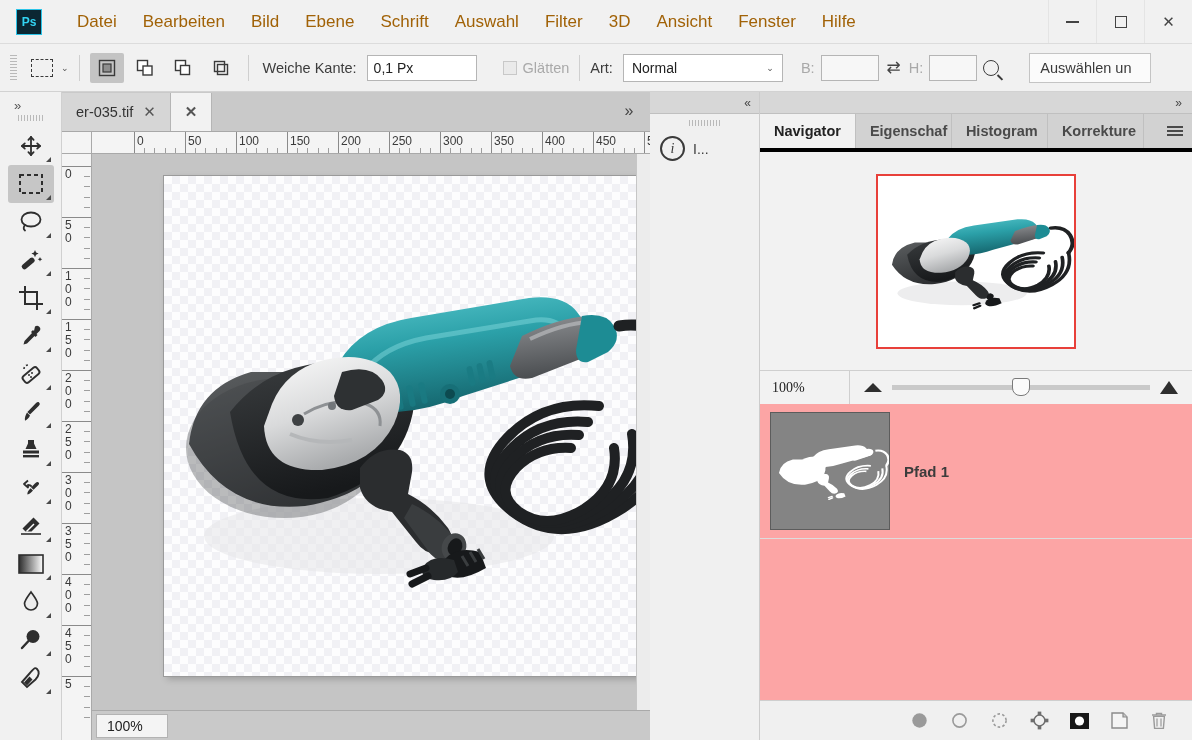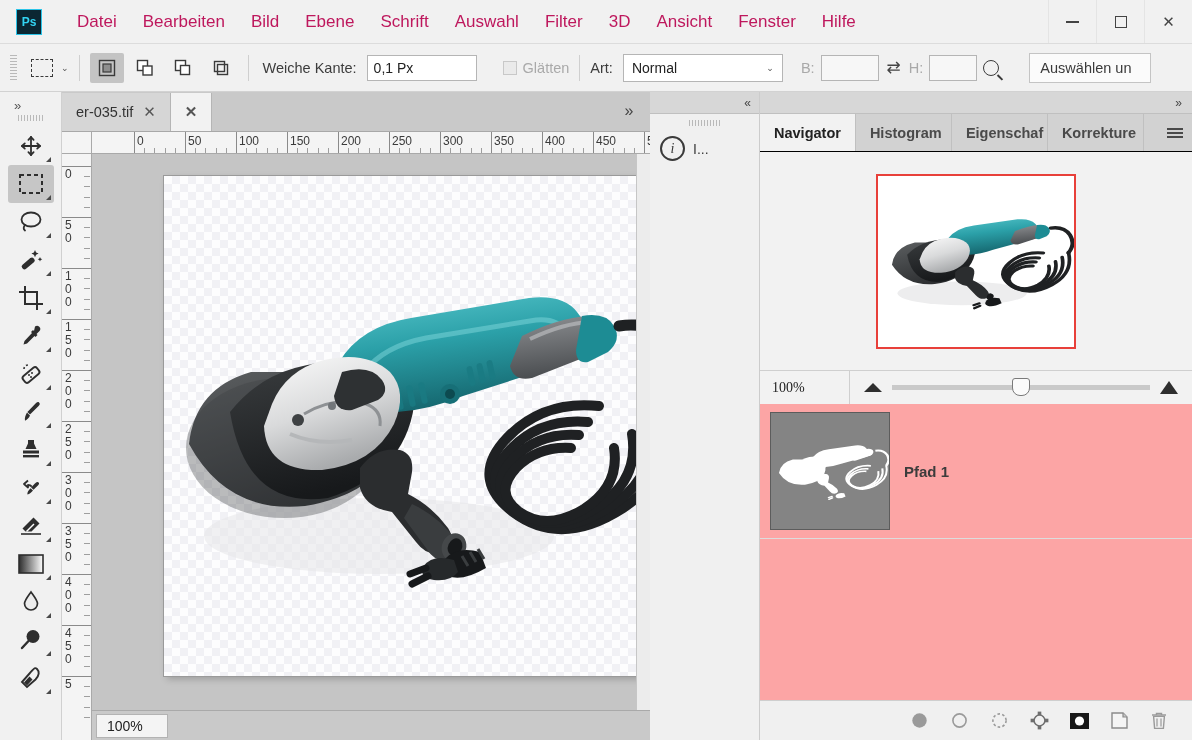--- a/index.html
+++ b/index.html
@@ -22,21 +22,21 @@
   }
   .ps-logo {
     width: 26px; height: 26px; margin-left: 16px;
     background: #0b2733; border: 1px solid #2bc4e8;
     color: #32d3f2; font-size: 12px; font-weight: bold;
     display: flex; align-items: center; justify-content: center;
     font-family: "Liberation Sans", sans-serif;
   }
   .menu-items { display: flex; align-items: center; margin-left: 22px; }
   .menu-item {
-    font-size: 17px; color: #be185d; padding: 4px 13px; cursor: default;
+    font-size: 17px; color: #a16207; padding: 4px 13px; cursor: default;
   }
   .win-controls { position: absolute; right: 0; top: 0; display: flex; height: 43px; }
   .win-btn {
     width: 48px; height: 43px; display: flex; align-items: center; justify-content: center;
     border-left: 1px solid #e4e4e4; font-size: 15px; color: #444;
   }
   .glyph-min { width: 13px; height: 2px; background: #444; }
   .glyph-max { width: 12px; height: 12px; border: 1.6px solid #444; }
 
   
@@ -217,21 +217,21 @@
   .mini-lab { font-size: 14px; color: #3a3a3a; }
 
   .dock-main { flex: 1; display: flex; flex-direction: column; background: #e6e6e6; }
   .dock-top-strip {
     height: 22px; background: #d7d7d7; border-bottom: 1px solid #c0c0c0;
     display: flex; align-items: center; justify-content: flex-end;
     padding-right: 10px; font-size: 12px; color: #444;
   }
   .panel-tabs {
     display: flex; align-items: stretch; height: 38px;
-    background: #d2d2d2; border-bottom: 1px solid #000000; position: relative;
+    background: #d2d2d2; border-bottom: 4px solid #000000; position: relative;
   }
   .ptab {
     display: flex; align-items: center; padding: 0 14px; font-size: 14.5px;
     color: #4a4a4a; font-weight: bold; border-right: 1px solid #c0c0c0;
     white-space: nowrap; overflow: hidden; max-width: 96px;
   }
   .ptab.active { background: #f2f2f2; color: #222; }
   .ptab-filler { flex: 1; }
   .hamburger {
     width: 34px; display: flex; align-items: center; justify-content: center;
@@ -777,22 +777,22 @@
         <span class="info-ico">i</span>
         <span class="mini-lab">I...</span>
       </div>
     </div>
 
     <div class="dock-main">
       <div class="dock-top-strip">»</div>
 
       <div class="panel-tabs">
         <div class="ptab active">Navigator</div>
+        <div class="ptab">Eigenschaf</div>
         <div class="ptab">Histogram</div>
-        <div class="ptab">Eigenschaf</div>
         <div class="ptab">Korrekture</div>
         <div class="ptab-filler"></div>
         <div class="hamburger">
             <div></div>
           </div>
       </div>
 
       <div class="nav-body">
         <div class="nav-thumb">
           <svg width="196" height="171" viewBox="0 0 500 440" preserveAspectRatio="xMidYMid meet" style="display:block">

